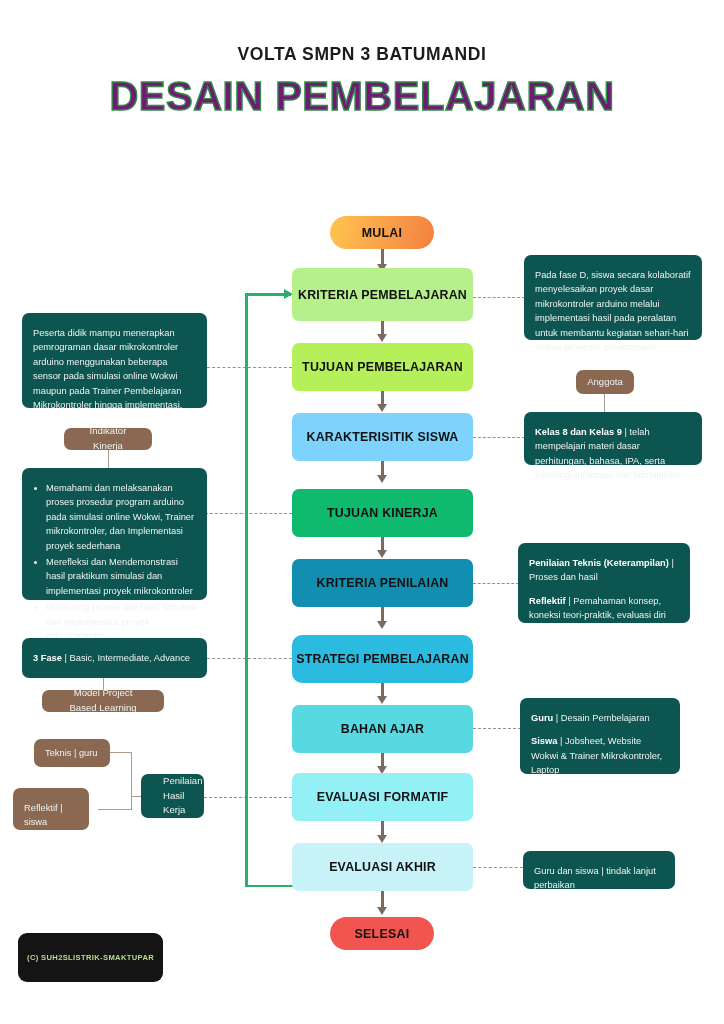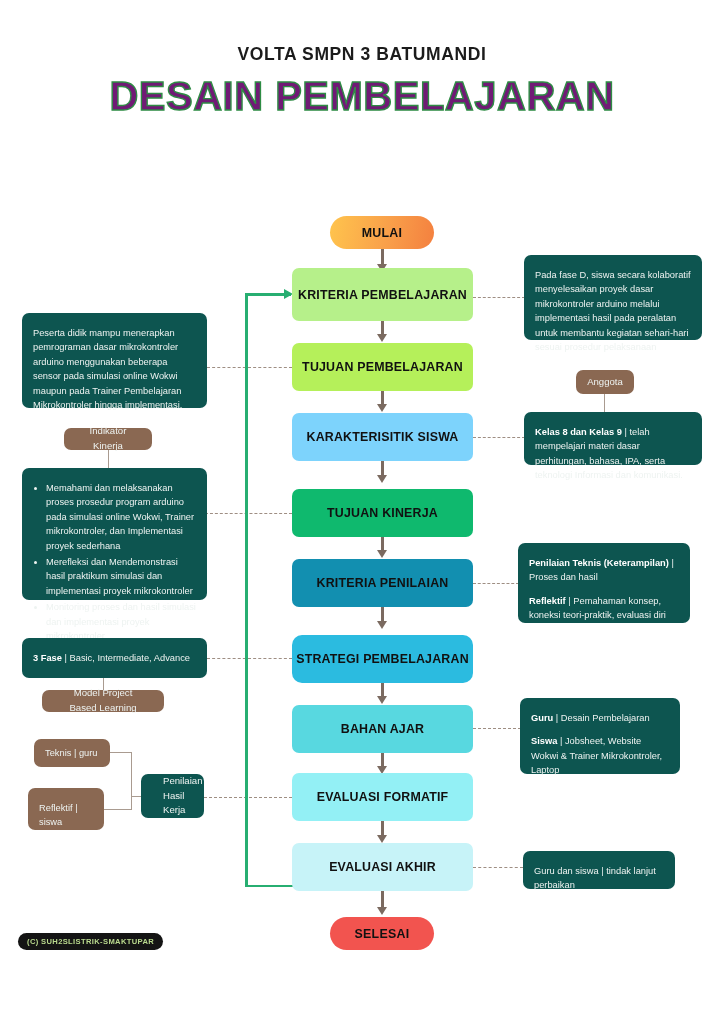--- a/index.html
+++ b/index.html
@@ -101,21 +101,21 @@
   .note p + p { margin-top: 9px; }
 
   
   .gline { position: absolute; background: #a99b90; z-index: 1; }
 
   
   .footer {
     position: absolute; left: 18px; top: 933px;
     background: #141414; color: #b9d98d;
     font-size: 7.6px; font-weight: bold; letter-spacing: .35px;
-    padding: 4px 9px; border-radius: 9px;
+    padding: 20px 9px; border-radius: 9px;
     z-index: 6;
     text-align: right;
   }
 </style>
 </head>
 <body>
 
 <div id="page">
 
   <div class="hdr-sub">VOLTA SMPN 3 BATUMANDI</div>
@@ -215,21 +215,21 @@
   </div>
 
   <div class="gline" style="left:103px; top:678px; width:1.4px; height:12px;"></div>
   <div class="note brown center" style="left:42px; top:690px; width:122px; height:22px;">
     <span>Model Project Based Learning</span>
   </div>
 
   <div class="note brown" style="left:22px; top:739px; width:76px; height:28px; display:flex; align-items:center;margin-left:12px;">
     <span>Teknis  |  guru</span>
   </div>
-  <div class="note brown" style="left:28px; top:788px; width:76px; height:42px;">
+  <div class="note brown" style="left:13px; top:788px; width:76px; height:42px;">
     <span style="white-space:pre-line;">Reflektif   |
 siswa</span>
   </div>
   <div class="gline" style="left:98px; top:752px; width:34px; height:1.4px;"></div>
   <div class="gline" style="left:98px; top:809px; width:34px; height:1.4px;"></div>
   <div class="gline" style="left:131px; top:752px; width:1.4px; height:58px;"></div>
   <div class="gline" style="left:131px; top:796px; width:11px; height:1.4px;"></div>
 
   <div class="note teal center" style="left:141px; top:774px; width:63px; height:44px; text-align:left; display:flex; align-items:center; justify-content:flex-start;">
     <span style="white-space:pre-line; line-height:1.5;">Penilaian

